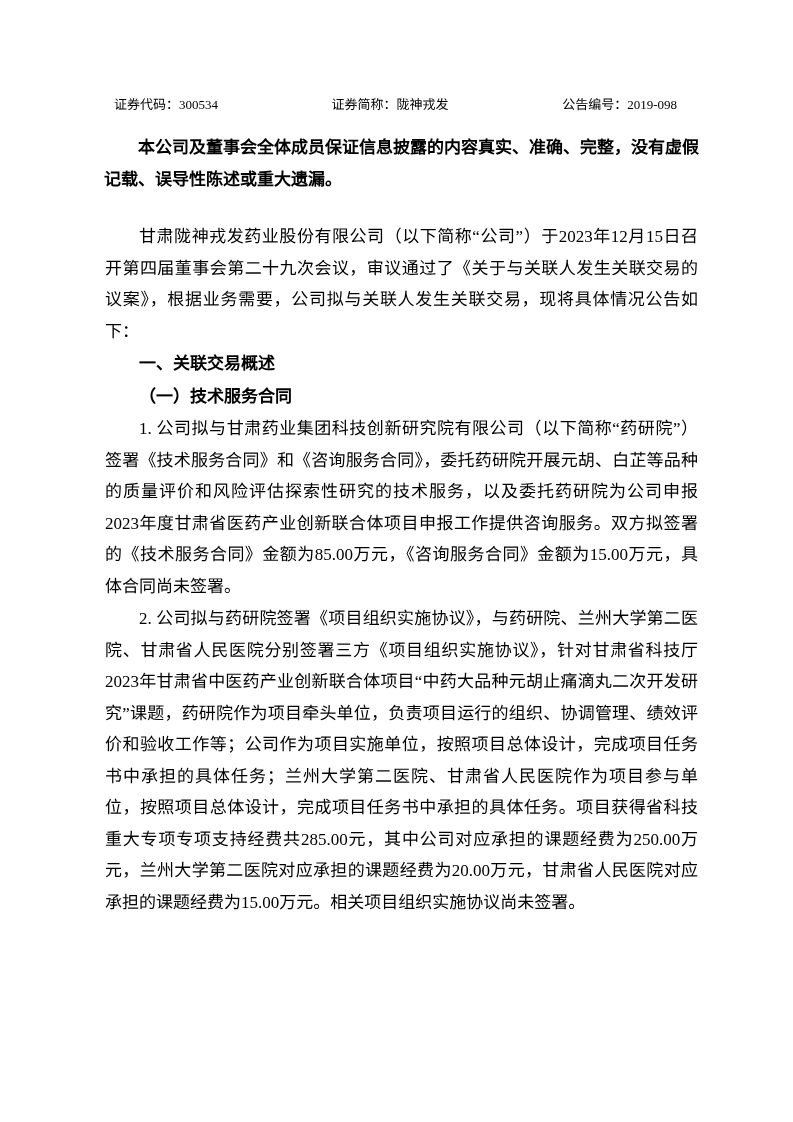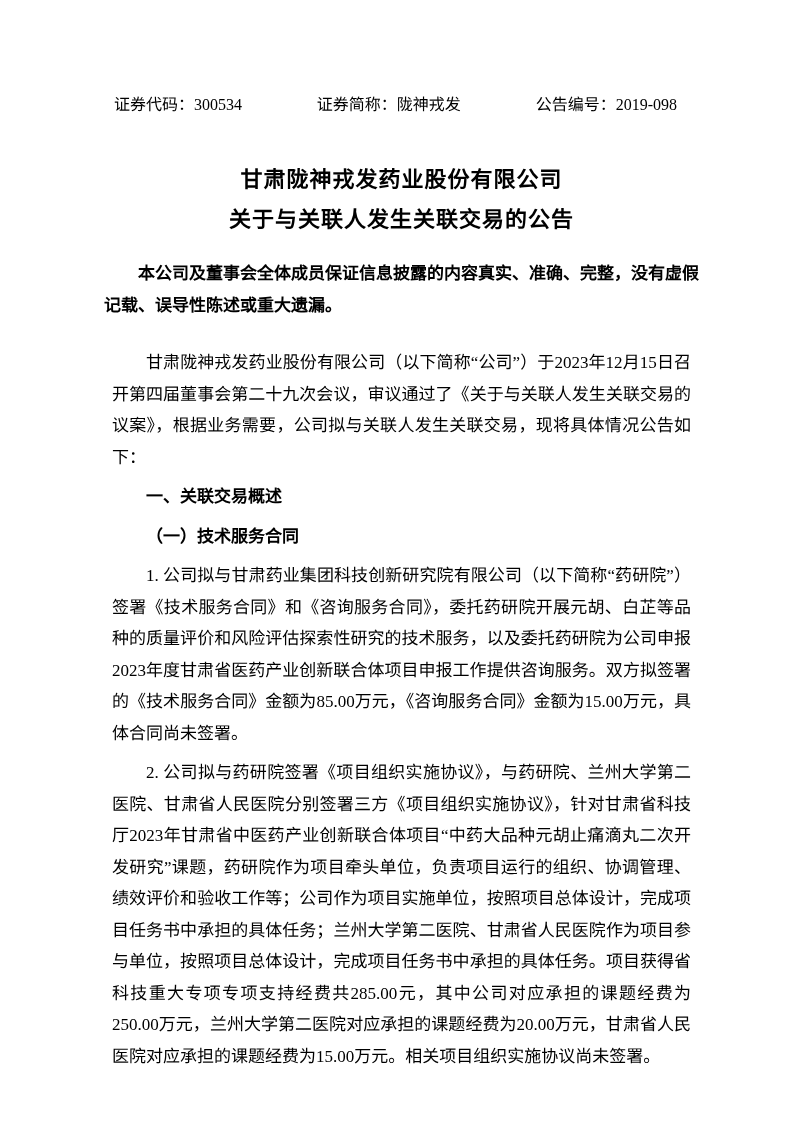--- a/index.html
+++ b/index.html
@@ -19,21 +19,21 @@
     box-sizing: border-box;
     width: 793px;
     height: 1122px;
     padding: 96px 94px 0 104px;
     background: #ffffff;
   }
   .doc-header {
     display: flex;
     justify-content: space-between;
     align-items: baseline;
-    font-size: 16px;
+    font-size: 13px;
     line-height: 18px;
     padding: 0 22px 0 10px;
     white-space: nowrap;
     text-align: center;
   }
   .title-block {
     margin-top: 46px;
     text-align: center;
     font-weight: bold;
     font-size: 22px;
@@ -48,42 +48,38 @@
     text-indent: 2em;
     text-align: justify;
   }
   .doc-body {
     margin-top: 26px;
     font-size: 17px;
     line-height: 31.5px;
     text-align: justify;
   }
   .doc-body p {
-    margin: 8px;
+    margin: 1px;
     text-indent: 2em;
   }
   .doc-body p.heading {
     font-weight: bold;
   }
 </style>
 </head>
 <body>
 
 <div class="page">
 
   <div class="doc-header">
     <span>证券代码：300534</span>
     <span>证券简称：陇神戎发</span>
     <span>公告编号：2019-098</span>
   </div>
 
-  <div class="title-block">
-    <div>甘肃陇神戎发药业股份有限公司</div>
-    <div>关于与关联人发生关联交易的公告</div>
-  </div>
 
   <p class="statement">本公司及董事会全体成员保证信息披露的内容真实、准确、完整，没有虚假记载、误导性陈述或重大遗漏。</p>
 
   <div class="doc-body">
     <p>甘肃陇神戎发药业股份有限公司（以下简称“公司”）于2023年12月15日召开第四届董事会第二十九次会议，审议通过了《关于与关联人发生关联交易的议案》，根据业务需要，公司拟与关联人发生关联交易，现将具体情况公告如下：</p>
     <p class="heading">一、关联交易概述</p>
     <p class="heading">（一）技术服务合同</p>
     <p>1. 公司拟与甘肃药业集团科技创新研究院有限公司（以下简称“药研院”）签署《技术服务合同》和《咨询服务合同》，委托药研院开展元胡、白芷等品种的质量评价和风险评估探索性研究的技术服务，以及委托药研院为公司申报2023年度甘肃省医药产业创新联合体项目申报工作提供咨询服务。双方拟签署的《技术服务合同》金额为85.00万元，《咨询服务合同》金额为15.00万元，具体合同尚未签署。</p>
     <p>2. 公司拟与药研院签署《项目组织实施协议》，与药研院、兰州大学第二医院、甘肃省人民医院分别签署三方《项目组织实施协议》，针对甘肃省科技厅2023年甘肃省中医药产业创新联合体项目“中药大品种元胡止痛滴丸二次开发研究”课题，药研院作为项目牵头单位，负责项目运行的组织、协调管理、绩效评价和验收工作等；公司作为项目实施单位，按照项目总体设计，完成项目任务书中承担的具体任务；兰州大学第二医院、甘肃省人民医院作为项目参与单位，按照项目总体设计，完成项目任务书中承担的具体任务。项目获得省科技重大专项专项支持经费共285.00元，其中公司对应承担的课题经费为250.00万元，兰州大学第二医院对应承担的课题经费为20.00万元，甘肃省人民医院对应承担的课题经费为15.00万元。相关项目组织实施协议尚未签署。</p>
   </div>

